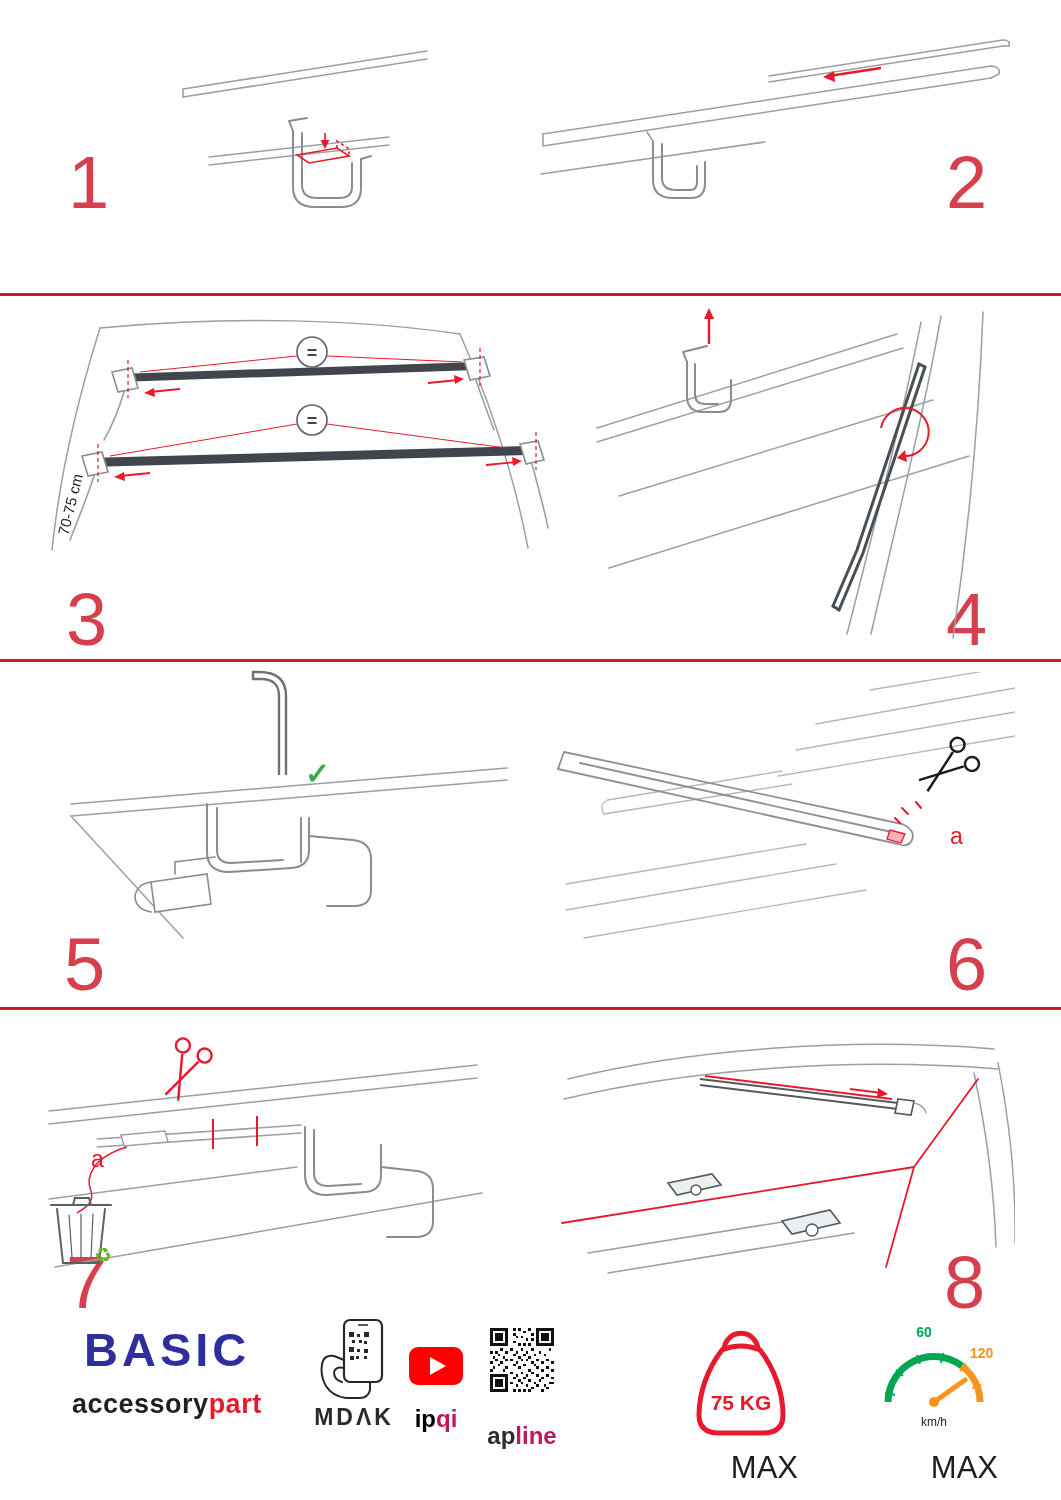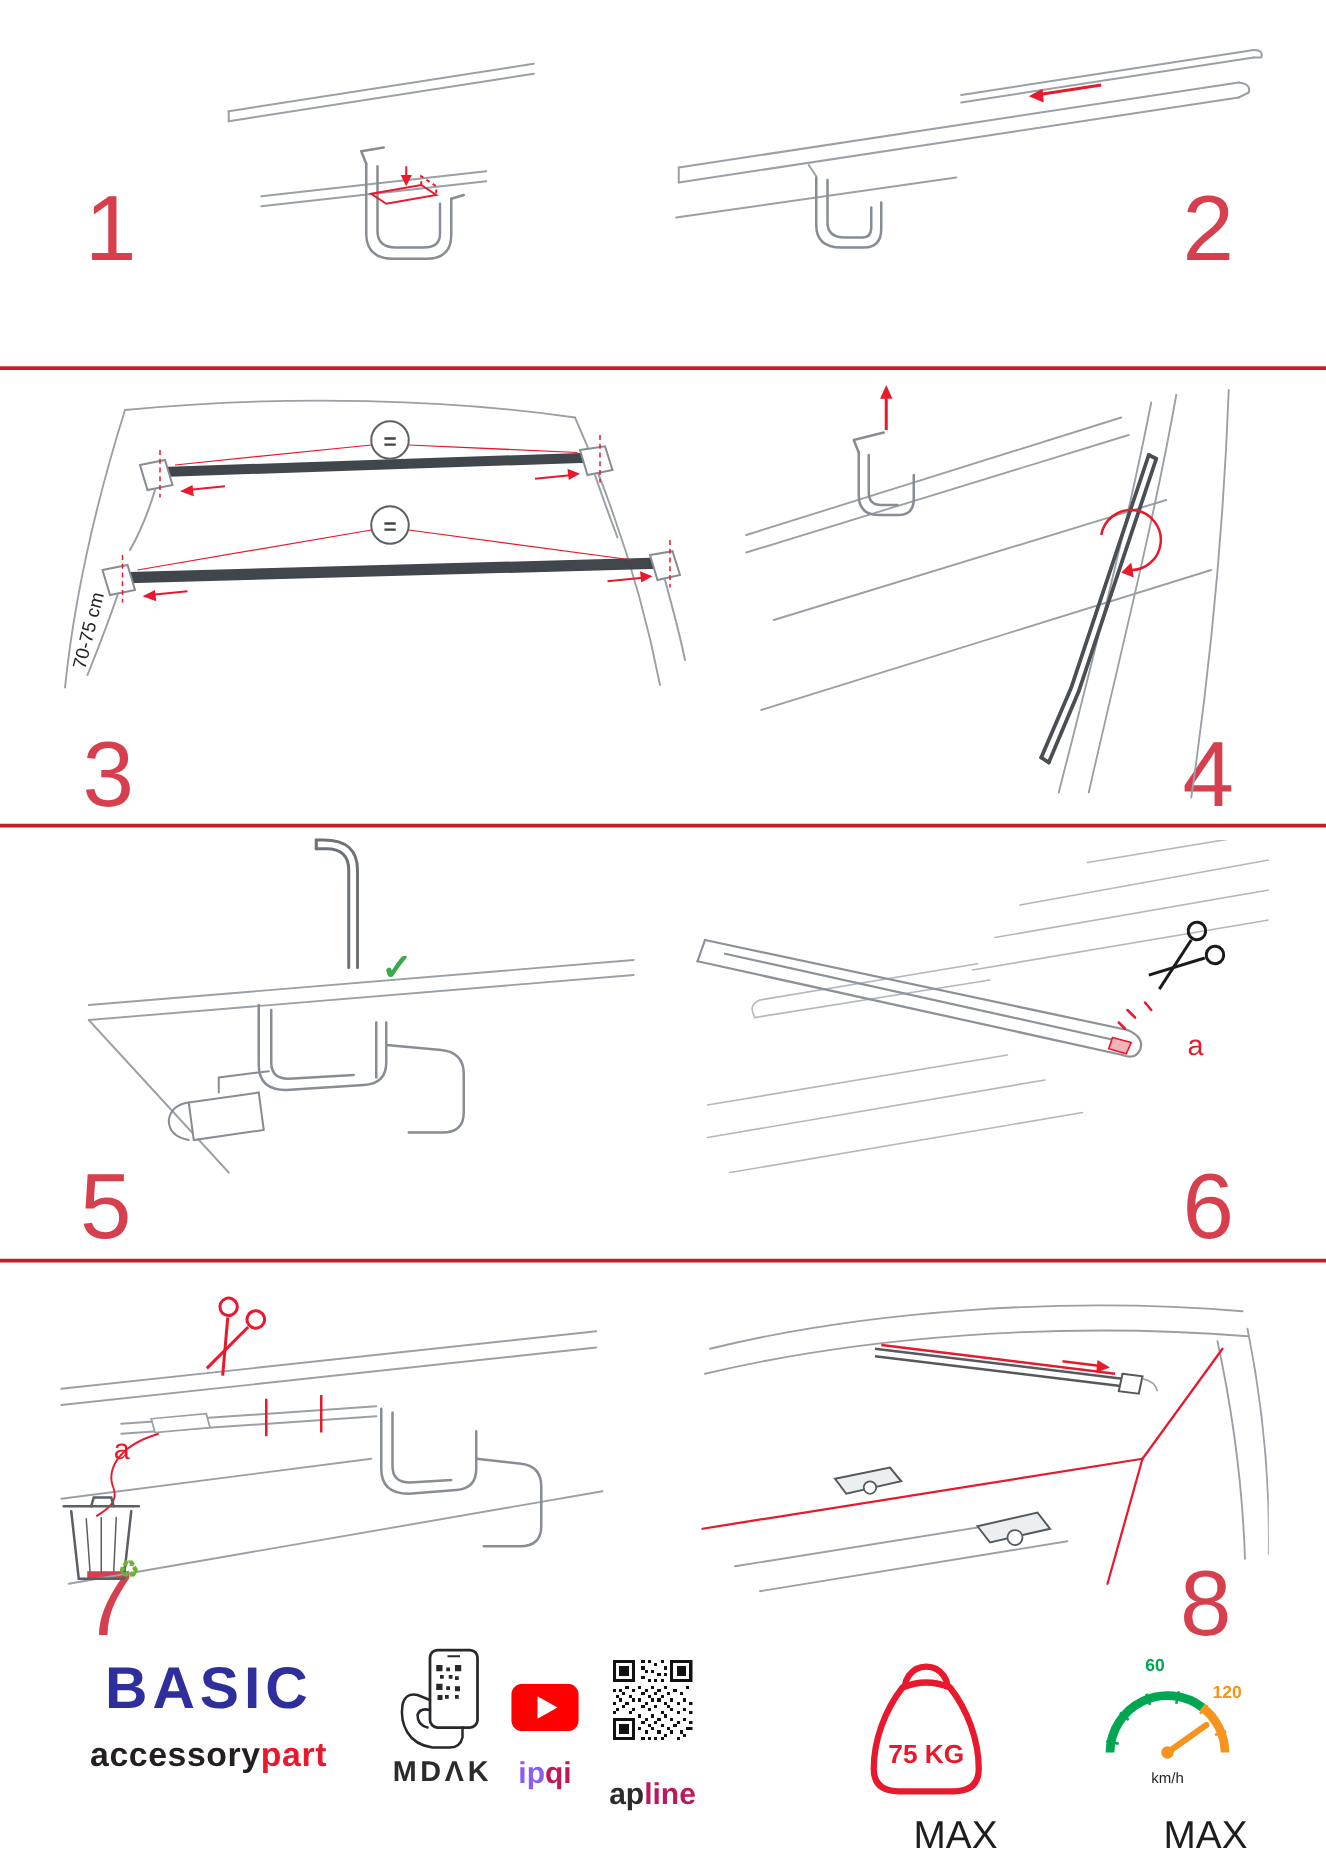--- a/index.html
+++ b/index.html
@@ -17,21 +17,21 @@
   .wt { font-size:21px; font-weight:bold; fill:#e8192c; text-anchor:middle; }
   .gauge-lo { font-size:14px; font-weight:bold; fill:#00a651; text-anchor:middle; }
   .gauge-hi { font-size:14px; font-weight:bold; fill:#f7941d; }
   .gauge-unit { font-size:12px; fill:#231f20; text-anchor:middle; }
 
   .brand { position:absolute; left:72px; top:1322px; }
   .brand-title { font-size:47px; font-weight:bold; color:#2e2e9c; letter-spacing:4px; padding-left:12px; }
   .brand-sub { font-size:27px; font-weight:bold; color:#231f20; margin-top:12px; letter-spacing:0.5px; }
   .brand-sub .red { color:#e8192c; }
   .logo-word { position:absolute; text-align:center; font-size:23px; font-weight:700; color:#2b2b2b; }
-  .logo-word .gray { color:#8b5cf6; }
+  .logo-word .gray { color:#000000; }
   .logo-word .red { color:#be185d; }
   .mdak { left:306px; top:1404px; width:96px; letter-spacing:3px; }
   .ipqi { left:402px; top:1405px; width:68px; font-size:24px; }
   .apline { left:484px; top:1405px; width:76px; font-size:24px;margin-top:17px; }
   .max-label { position:absolute; text-align:right; font-size:31px; color:#1d1d1b; }
   .max-weight { left:684px; top:1450px; width:114px; }
   .max-speed { left:870px; top:1450px; width:128px; }
 </style>
 </head>
 <body>

